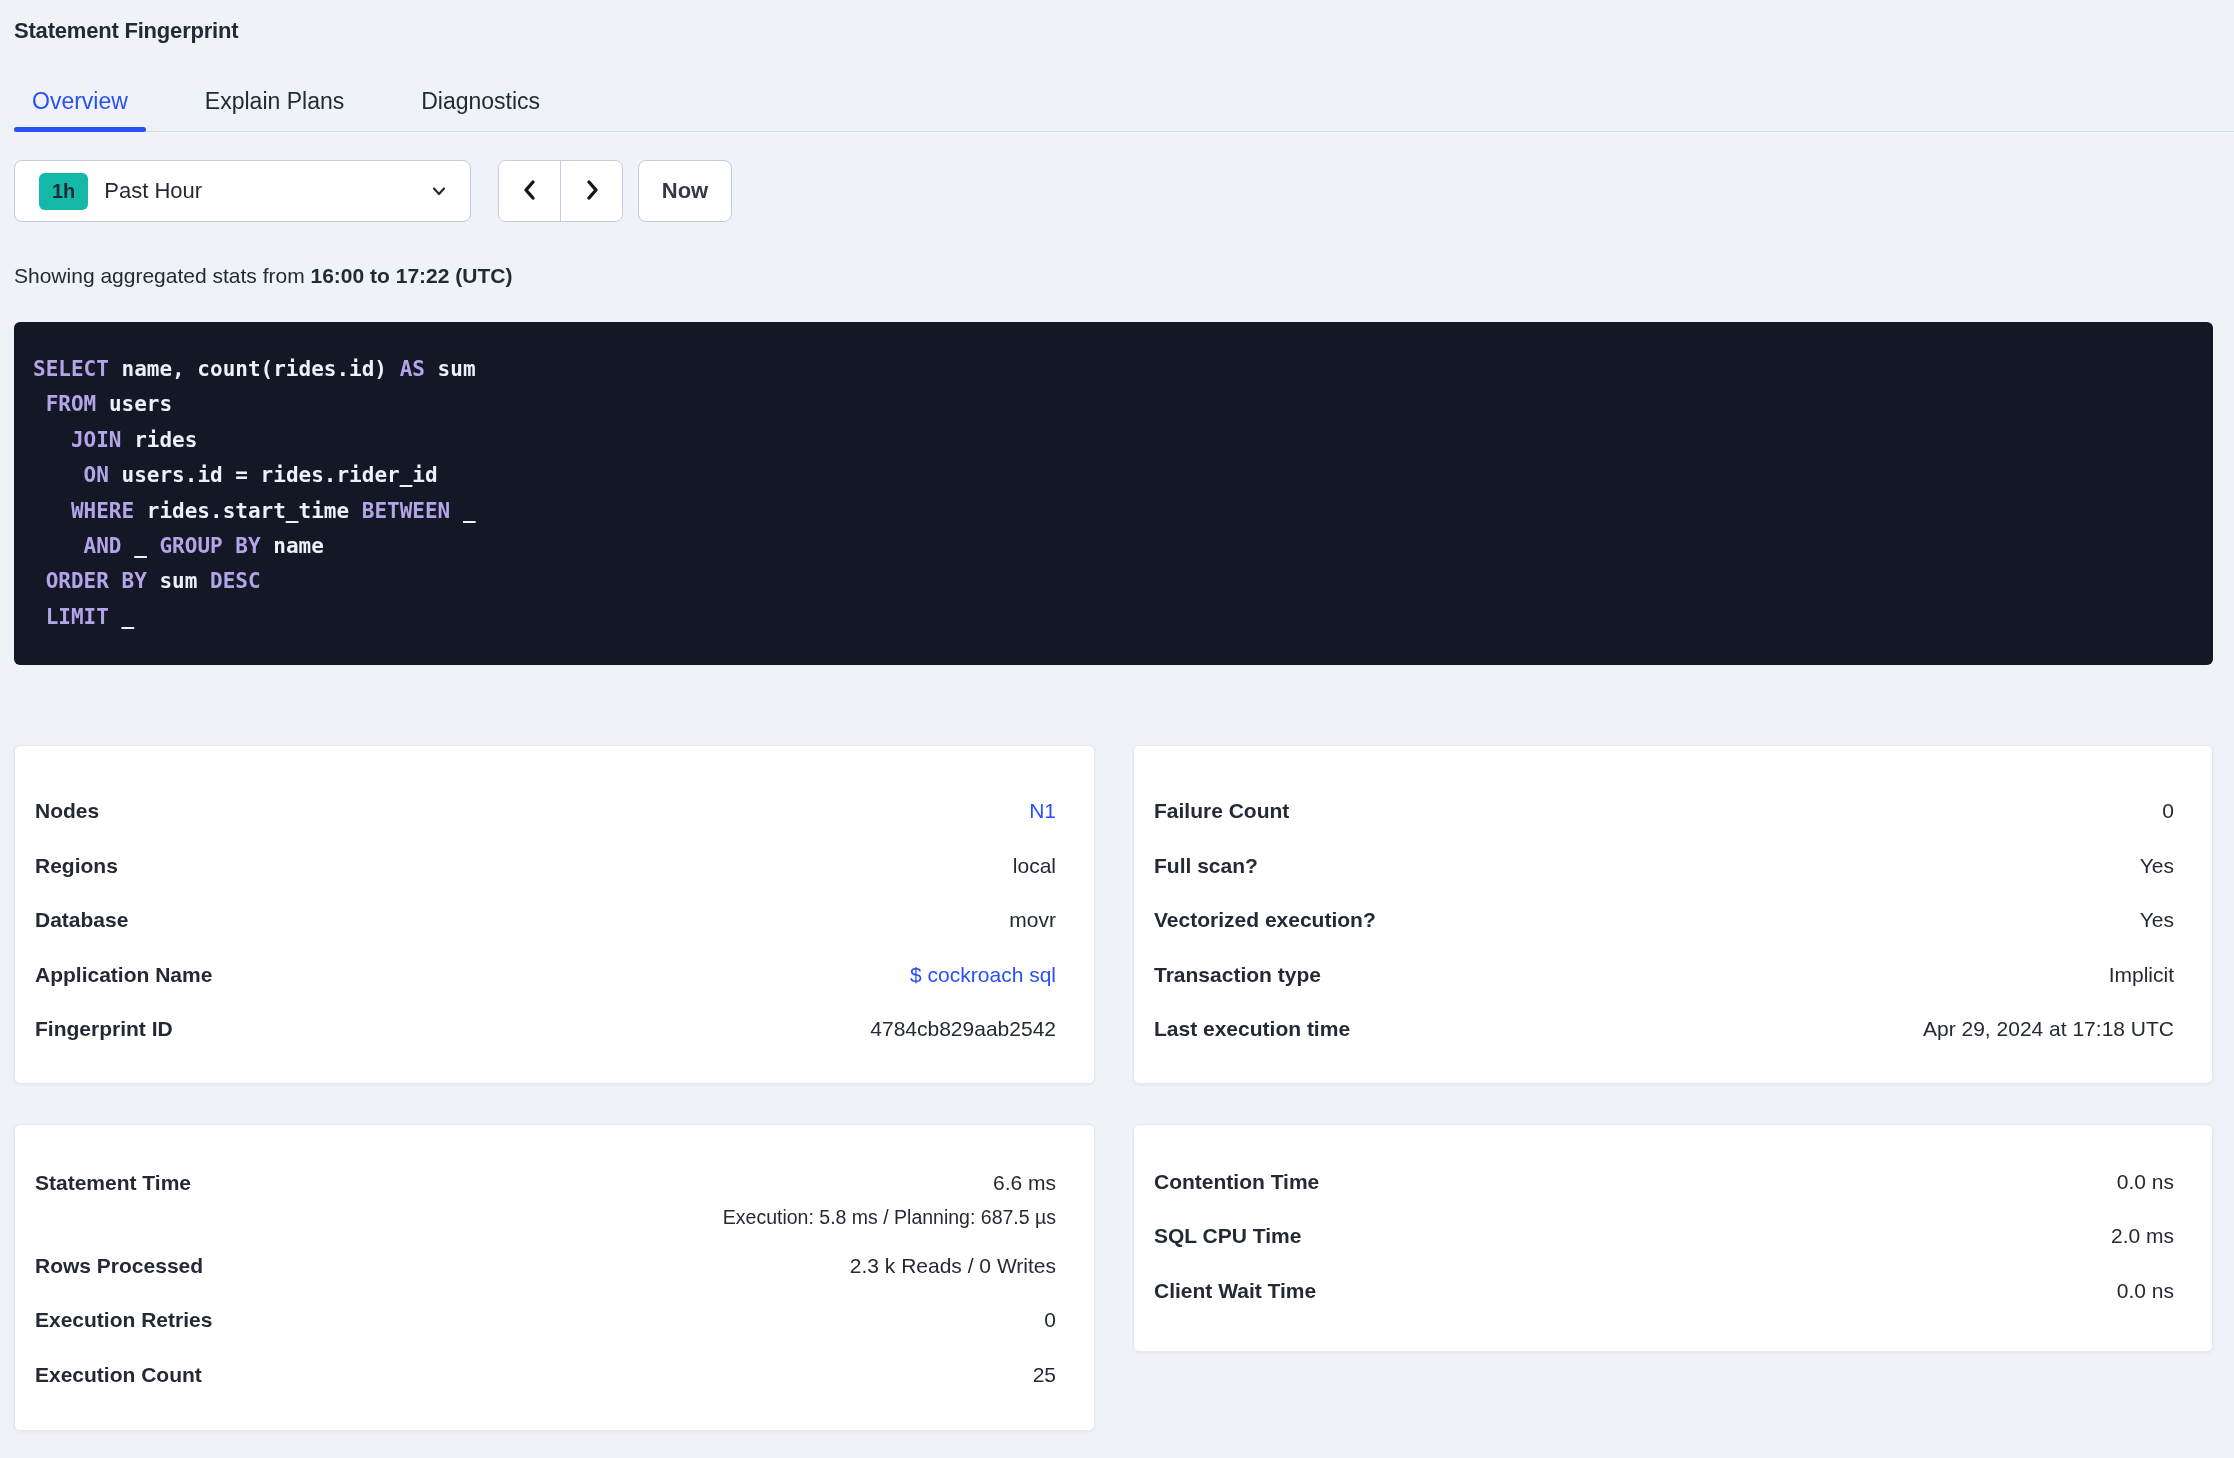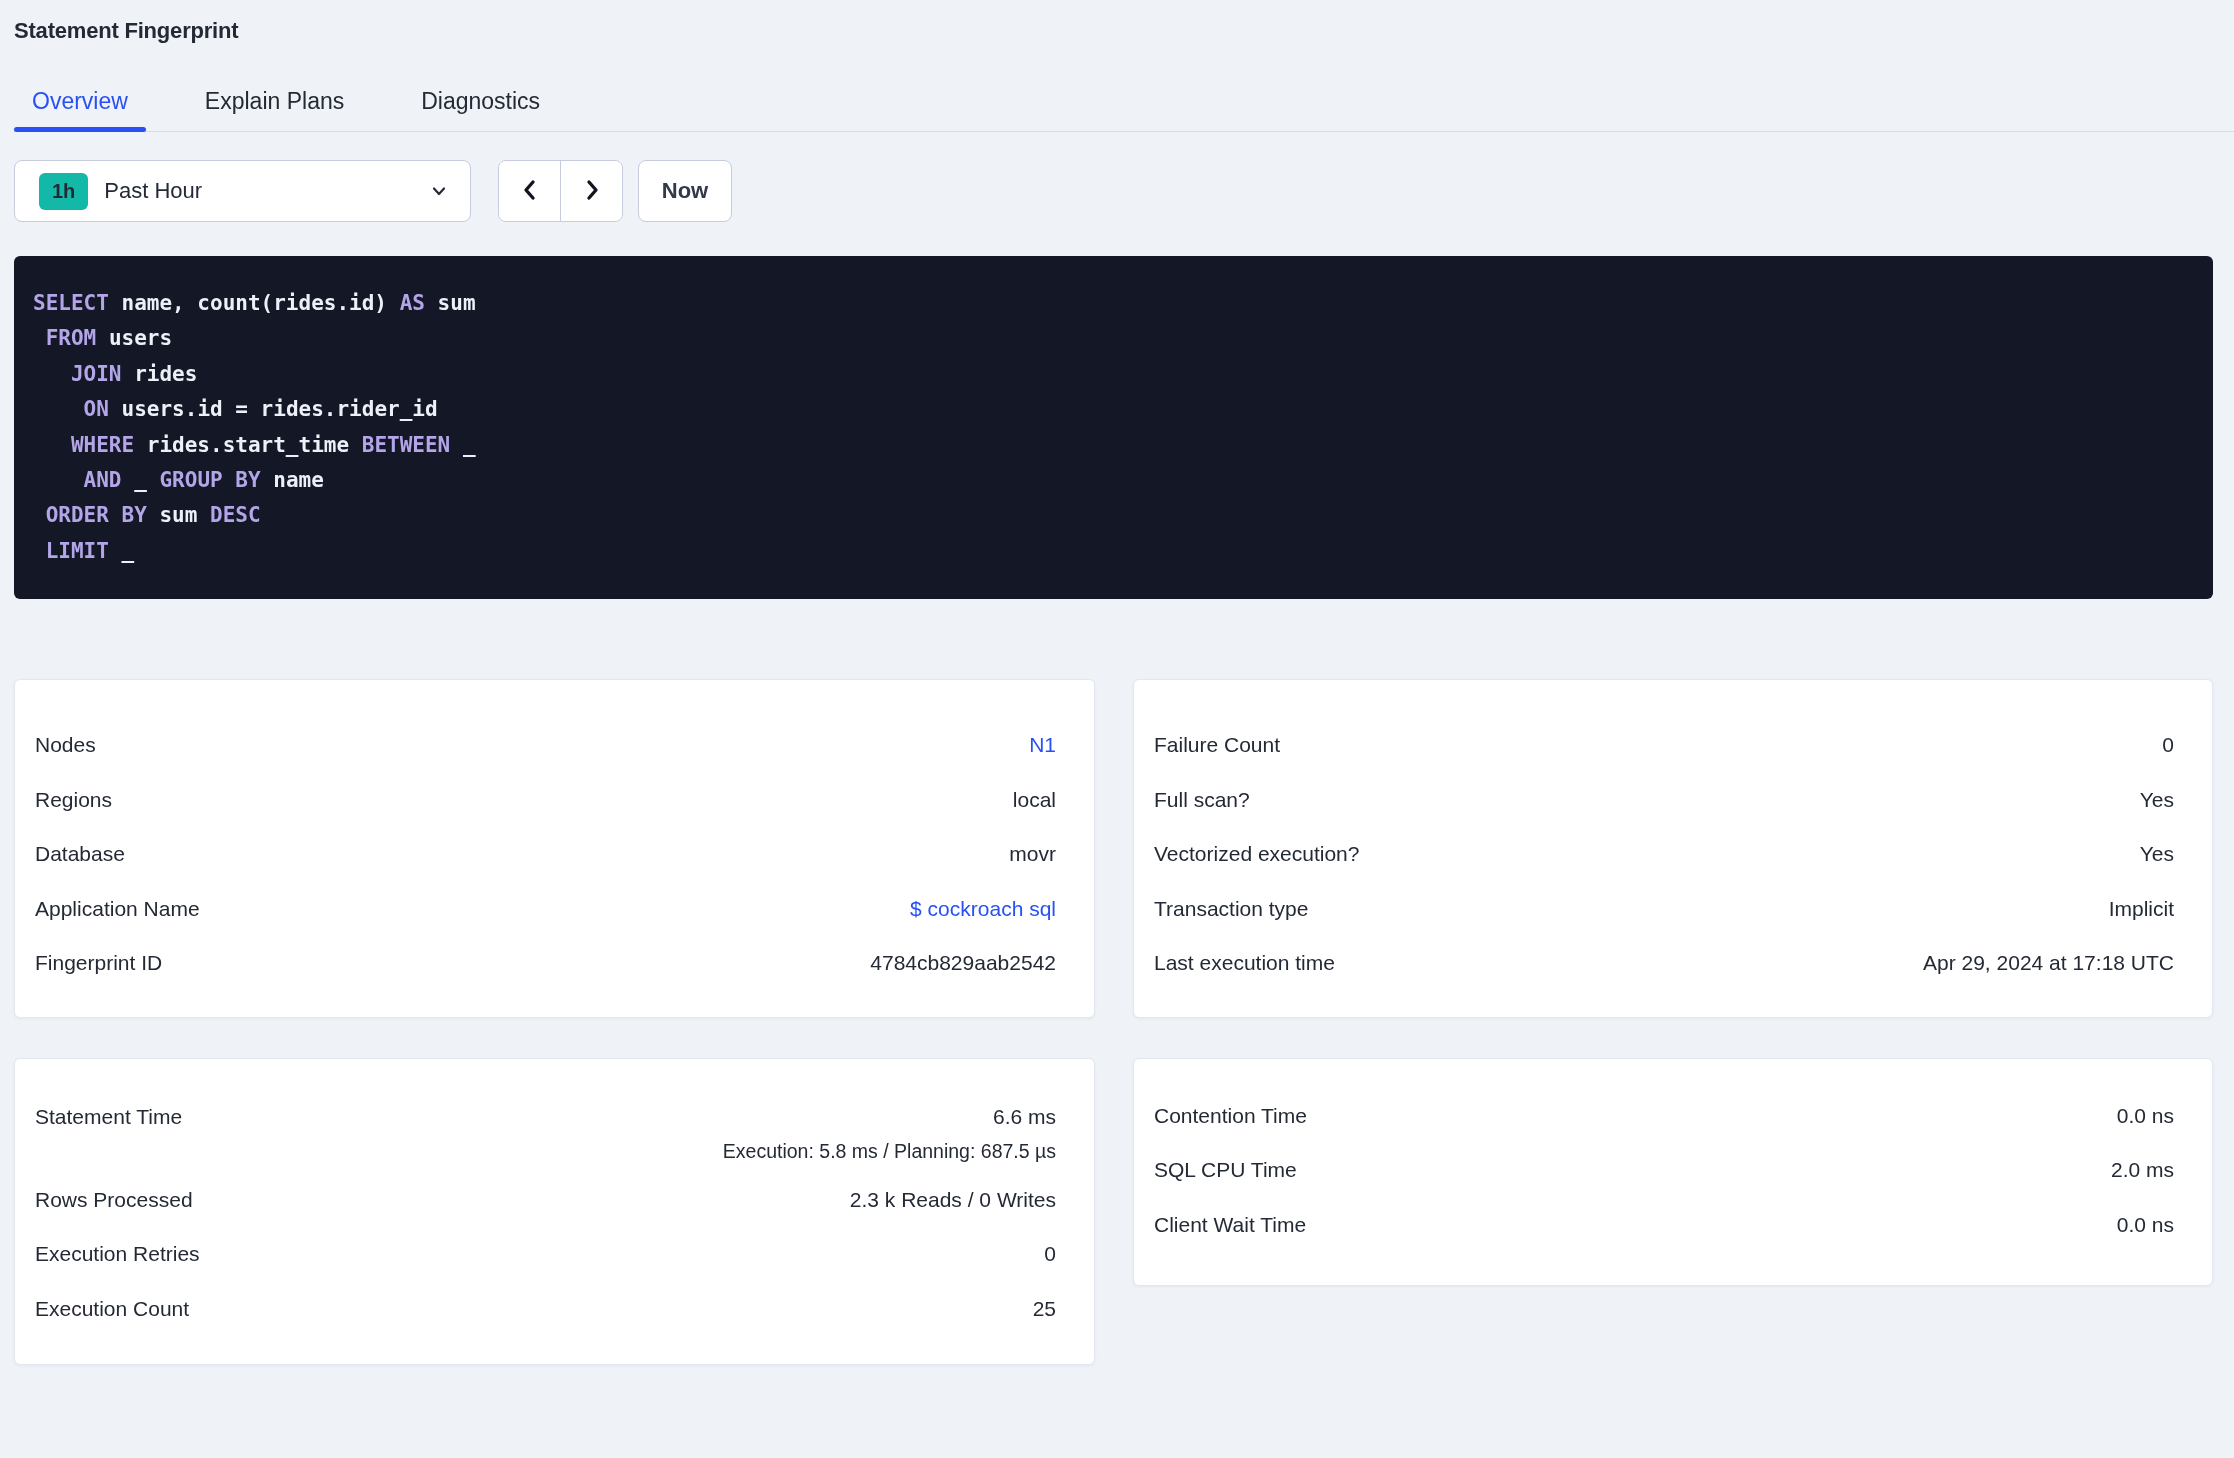--- a/index.html
+++ b/index.html
@@ -66,21 +66,21 @@
   }
   .card.w-left{width:1081px;}
   .card.w-right{width:1080px;}
   .card.pad-top5{padding:38px 38px 26px 20px;}
   .card.pad-timing-left{padding:38px 38px 28px 20px;}
   .card.pad-timing-right{padding:30px 38px 33px 20px;}
 
   .info-row{height:54.5px;display:flex;justify-content:space-between;align-items:center;font-size:21px;}
   .info-row.main-40{height:40px;}
   .info-row.gap-top{margin-top:8px;}
-  .info-label{font-weight:400;}
+  .info-label{font-weight:700;}
   .info-value{font-weight:400;text-align:right;}
   .info-value.link{color:var(--blue);cursor:pointer;}
   .sub-value{height:28px;line-height:28px;margin-bottom:8px;text-align:right;font-size:19.5px;}
 </style>
 </head>
 <body>
 
 <div class="content">
 
   <h1 class="page-title">Statement Fingerprint</h1>
@@ -123,20 +123,23 @@
           <svg width="26" height="26" viewBox="0 0 26 26">
               <polyline points="10,5 17,13 10,21" fill="none" stroke="#12151f" stroke-width="3.4" stroke-linecap="round" stroke-linejoin="round"></polyline>
             </svg>
         </span>
       </button>
     </div>
 
     <button class="now-btn">Now</button>
   </div>
 
+  <div class="stats-line">
+    <span>Showing aggregated stats from </span><b>16:00 to 17:22 (UTC)</b>
+  </div>
 
   <div class="sql-box">
     <pre><span class="sql-line"><span class="kw">SELECT</span><span> name, count(rides.id) </span><span class="kw">AS</span><span> sum</span>
 </span><span class="sql-line"><span> </span><span class="kw">FROM</span><span> users</span>
 </span><span class="sql-line"><span>   </span><span class="kw">JOIN</span><span> rides</span>
 </span><span class="sql-line"><span>    </span><span class="kw">ON</span><span> users.id = rides.rider_id</span>
 </span><span class="sql-line"><span>   </span><span class="kw">WHERE</span><span> rides.start_time </span><span class="kw">BETWEEN</span><span> _</span>
 </span><span class="sql-line"><span>    </span><span class="kw">AND</span><span> _ </span><span class="kw">GROUP BY</span><span> name</span>
 </span><span class="sql-line"><span> </span><span class="kw">ORDER BY</span><span> sum </span><span class="kw">DESC</span>
 </span><span class="sql-line"><span> </span><span class="kw">LIMIT</span><span> _</span></span></pre>

